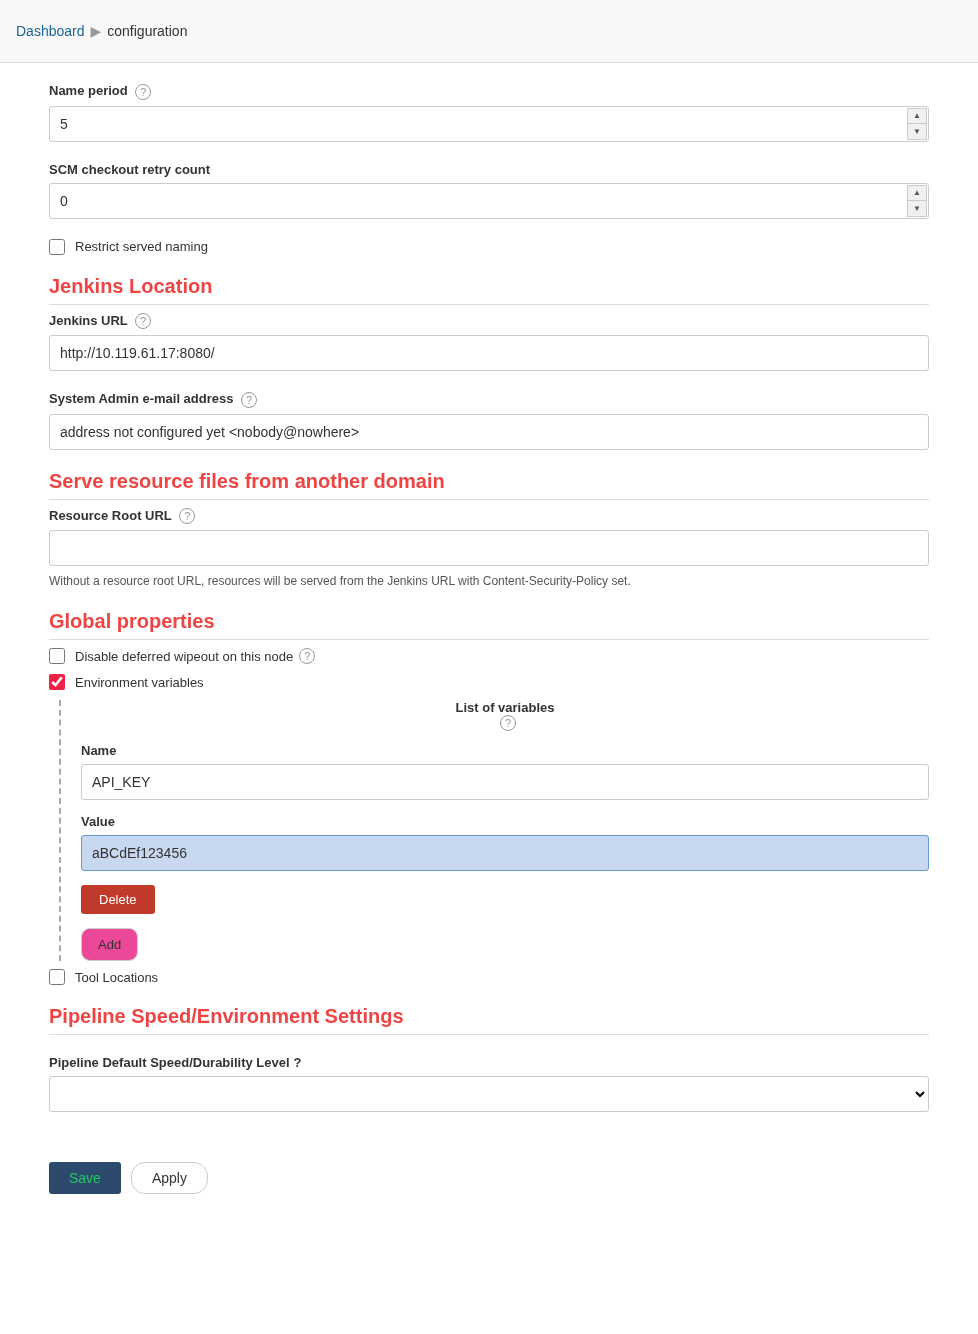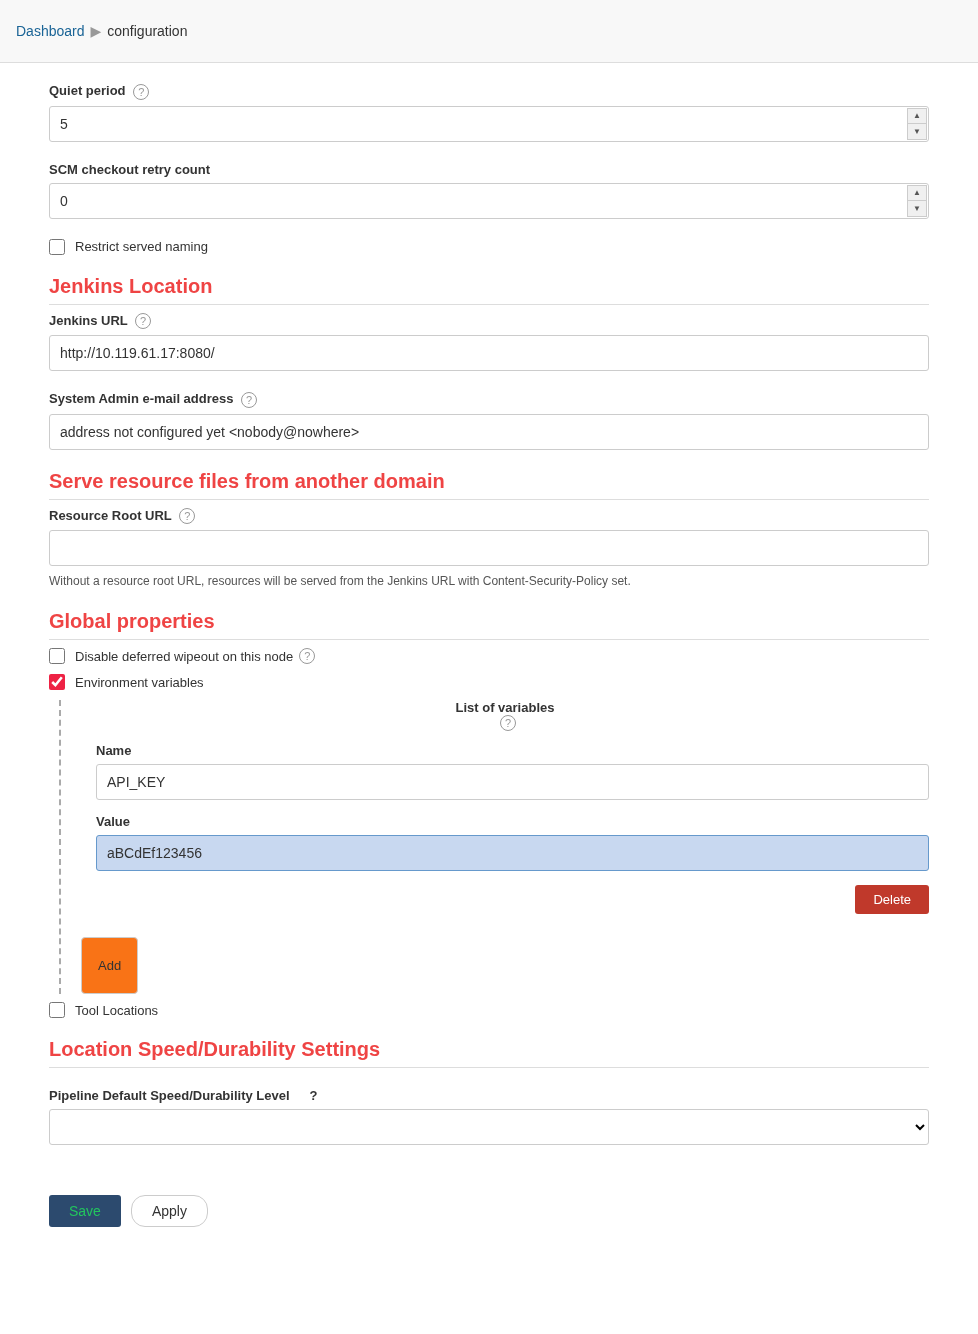--- a/index.html
+++ b/index.html
@@ -172,21 +172,20 @@
       display: flex;
       align-items: center;
       font-weight: bold;
       font-size: 13px;
       margin-bottom: 12px;
       flex-direction: column;
     }
 
     .var-field-group {
       margin-bottom: 14px;
-      margin-left: 15px;
     }
     .var-field-label {
       font-weight: bold;
       font-size: 13px;
       margin-bottom: 6px;
     }
 
     
     .input-selected {
       background: #c8d8f0 !important;
@@ -200,34 +199,33 @@
       border: none;
       border-radius: 3px;
       padding: 7px 18px;
       font-size: 13px;
       cursor: pointer;
       font-weight: 500;
     }
 
     
     .btn-add {
-      background: #f97316;
+      background: #ec4899;
       border: 1px solid #ccc;
-      border-radius: 4px;
-      padding: 20px 16px;
+      border-radius: 9px;
+      padding: 8px 16px;
       font-size: 13px;
       cursor: pointer;
       color: #333;
     }
 
     .delete-row {
       display: flex;
-      justify-content: flex-end;
       margin-top: 10px;
-      margin-bottom: 23px;
+      margin-bottom: 14px;
     }
 
     
     .action-buttons {
       display: flex;
       gap: 10px;
       align-items: center;
       margin-top: 30px;
       padding-top: 20px;
     }
@@ -255,21 +253,21 @@
     
     .pipeline-section {
       margin-top: 20px;
     }
     .pipeline-label {
       font-weight: bold;
       font-size: 13px;
       margin-bottom: 6px;
       display: flex;
       align-items: flex-end;
-      gap: 20px;
+      gap: 4px;
     }
     .pipeline-select-bar {
       width: 100%;
       height: 36px;
       border: 1px solid #ccc;
       border-radius: 3px;
       background: #fff;
       padding: 0 10px;
       font-size: 14px;
       cursor: pointer;
@@ -281,21 +279,21 @@
 <div class="breadcrumb">
   <span style="color:#1a6496; cursor:pointer;">Dashboard</span>
   <span class="breadcrumb-separator">▶</span>
   <span>configuration</span>
 </div>
 
 <div class="main-content">
 
   <div class="form-group">
     <label class="form-label">
-      <span>Quiet period</span>
+      <span>Name period</span>
       <span class="help-icon">?</span>
     </label>
     <div class="number-input-wrapper">
       <input type="number" value="5" style="">
       <div class="number-spinners">
         <button class="spinner-btn">▲</button>
         <button class="spinner-btn">▼</button>
       </div>
     </div>
   </div>
@@ -383,21 +381,21 @@
     <div>
       <button class="btn-add">Add</button>
     </div>
   </div>
 
   <div class="checkbox-row" style="">
     <input type="checkbox" id="tool-locations" style="">
     <label for="tool-locations">Tool Locations</label>
   </div>
 
-  <h2 class="section-heading">Location Speed/Durability Settings</h2>
+  <h2 class="section-heading">Pipeline Speed/Environment Settings</h2>
 
   <div class="pipeline-section">
     <div class="pipeline-label">
       <span>Pipeline Default Speed/Durability Level</span>
       <span class="help-icon">?</span>
     </div>
     <select class="pipeline-select-bar">
       <option value=""></option>
     </select>
   </div>

